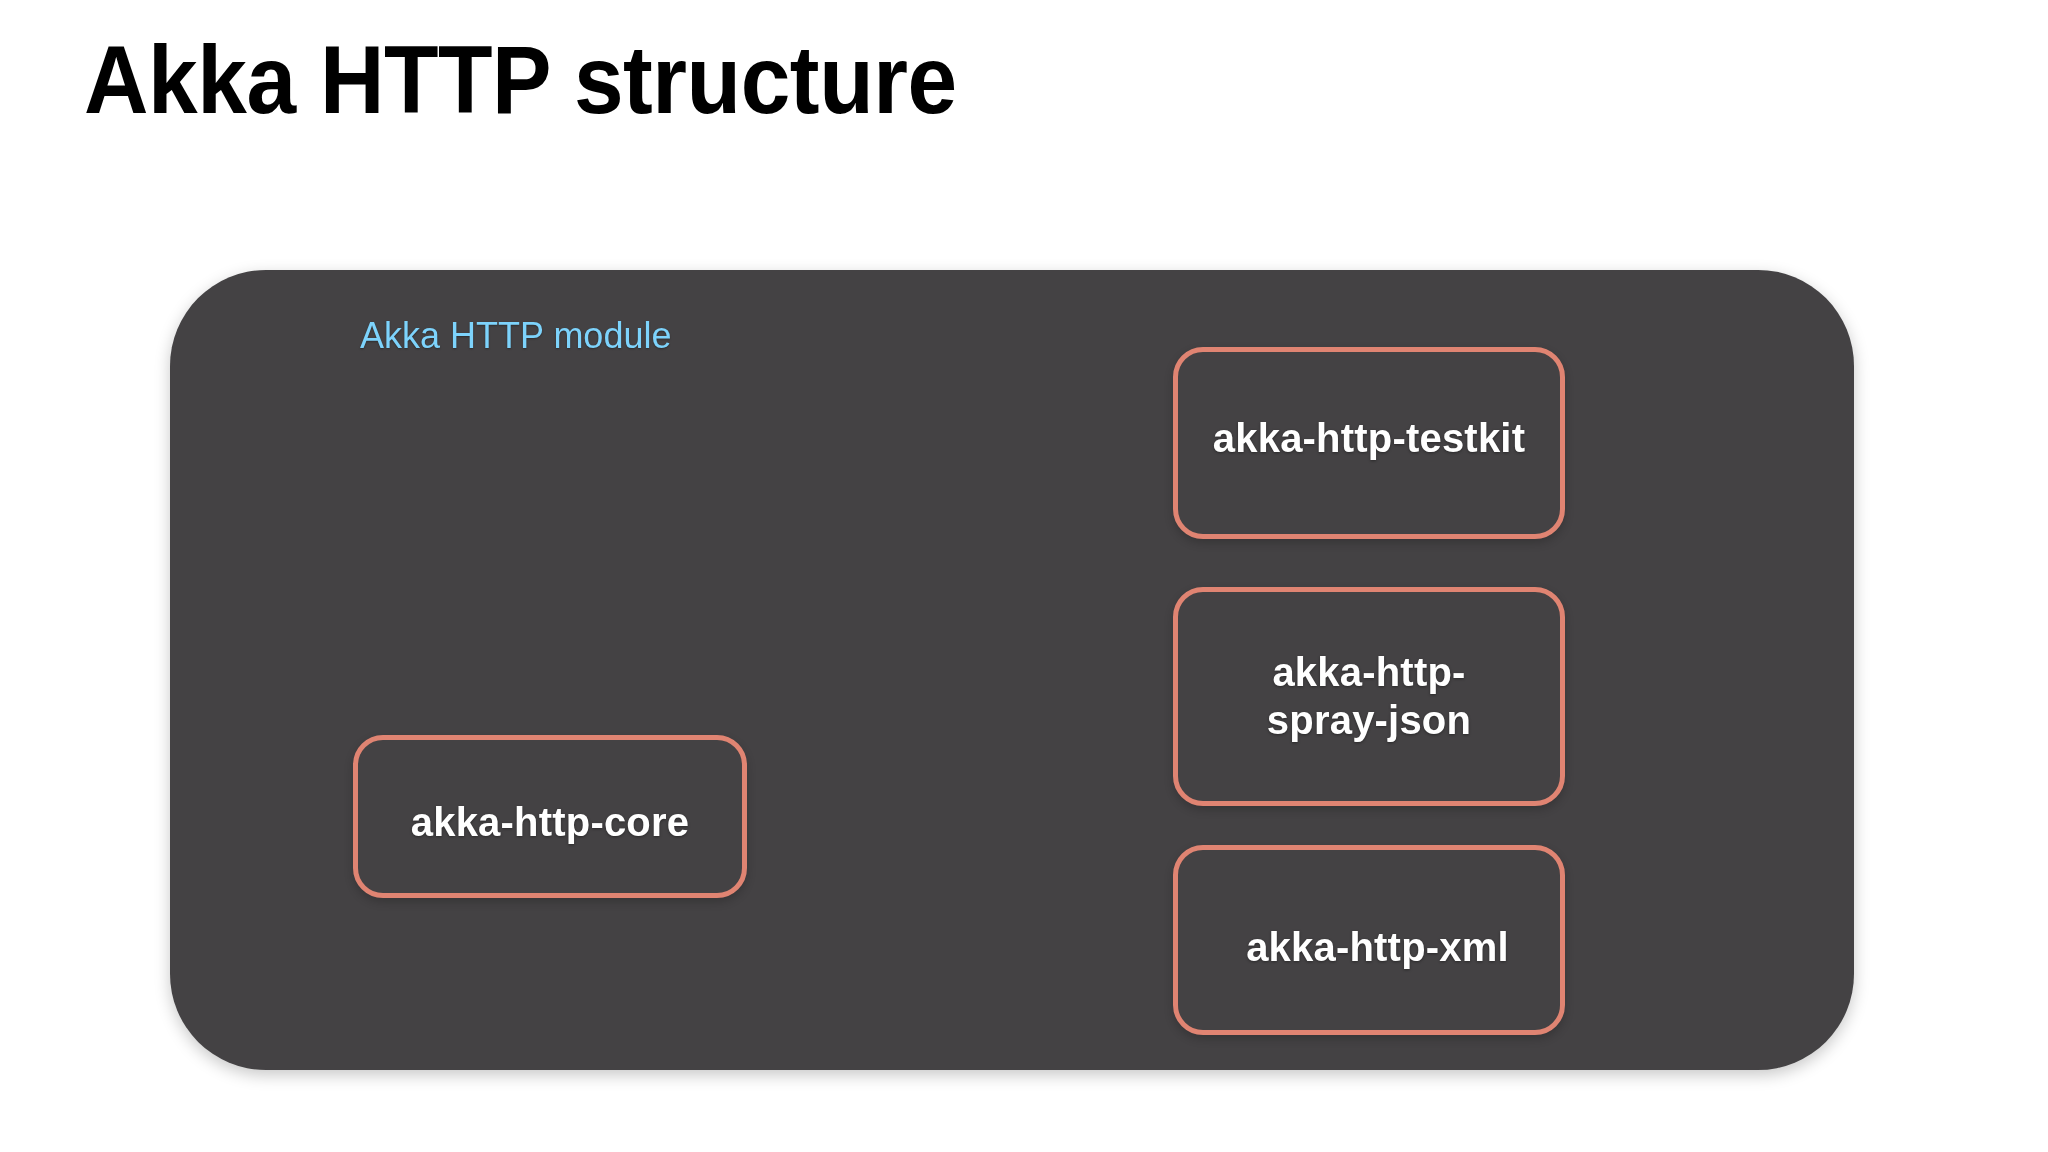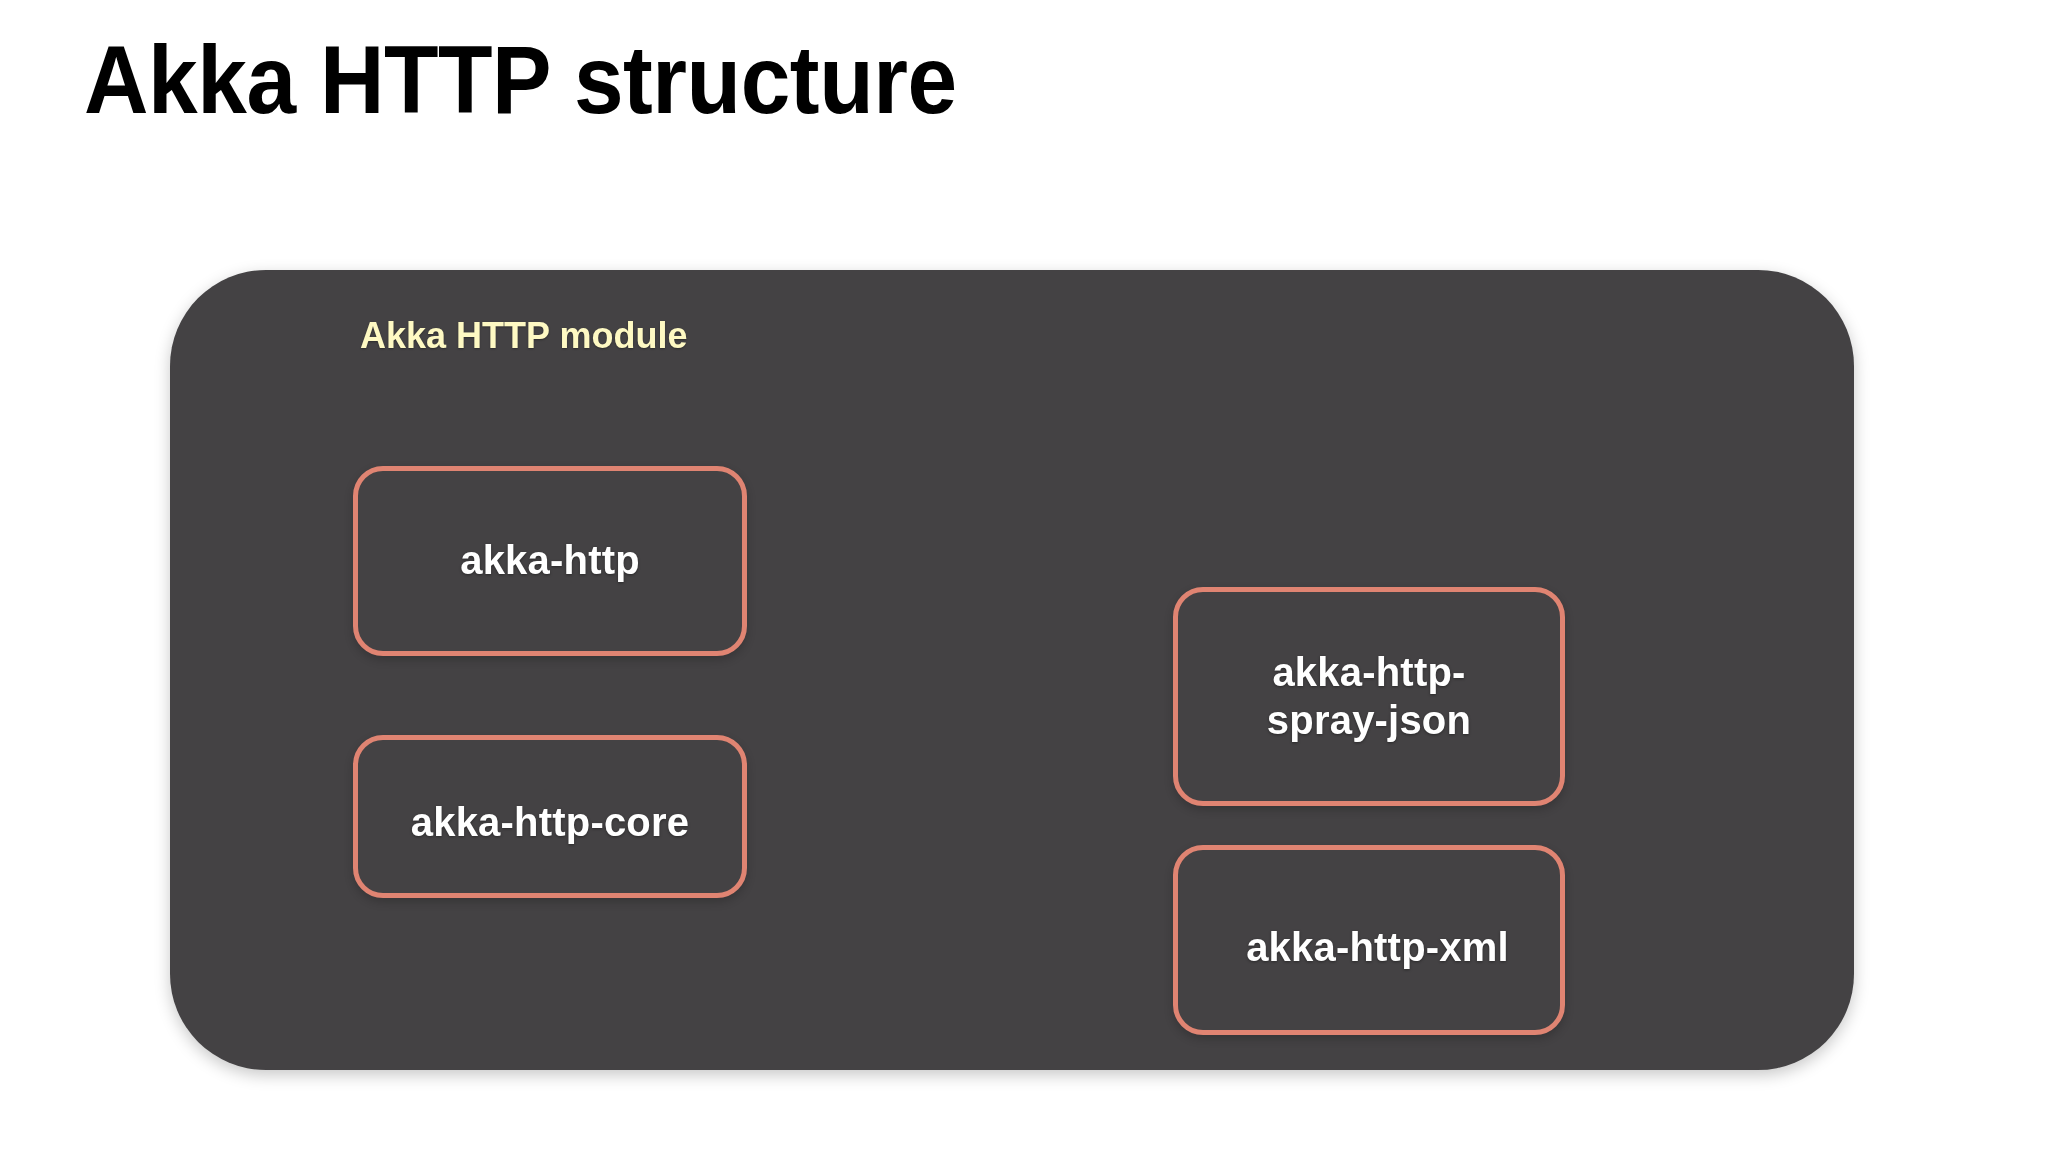--- a/index.html
+++ b/index.html
@@ -47,22 +47,22 @@
     background: #444244;
     border-radius: 96px;
     box-shadow: 0 5px 16px rgba(0,0,0,0.22);
   }
 
   #module-label {
     position: absolute;
     left: 190px;
     top: 45px;
     font-size: 36px;
-    font-weight: bold;
-    color: #fef9c3;
+    font-weight: normal;
+    color: #7dd3fc;
     white-space: nowrap;
     text-shadow: 0 1px 2px rgba(0,0,0,0.35);
   }
 
   
   .artifact-box {
     position: absolute;
     box-sizing: border-box;
     border: 5px solid #E08472;
     border-radius: 30px;
@@ -103,28 +103,28 @@
 <body>
 
 <div id="slide">
 
   <div id="slide-title">Akka HTTP structure</div>
 
   <div id="module-container">
 
     <div id="module-label">Akka HTTP module</div>
 
-    <div id="box-akka-http" class="artifact-box">
-      <span class="artifact-label">akka-http</span>
-    </div>
 
     <div id="box-akka-http-core" class="artifact-box">
       <span class="artifact-label">akka-http-core</span>
     </div>
 
+    <div id="box-akka-http-testkit" class="artifact-box">
+      <span class="artifact-label">akka-http-testkit</span>
+    </div>
 
     <div id="box-akka-http-spray" class="artifact-box">
       <span class="artifact-label">akka-http-
 spray-json</span>
     </div>
 
     <div id="box-akka-http-xml" class="artifact-box">
       <span class="artifact-label">akka-http-xml</span>
     </div>
 

